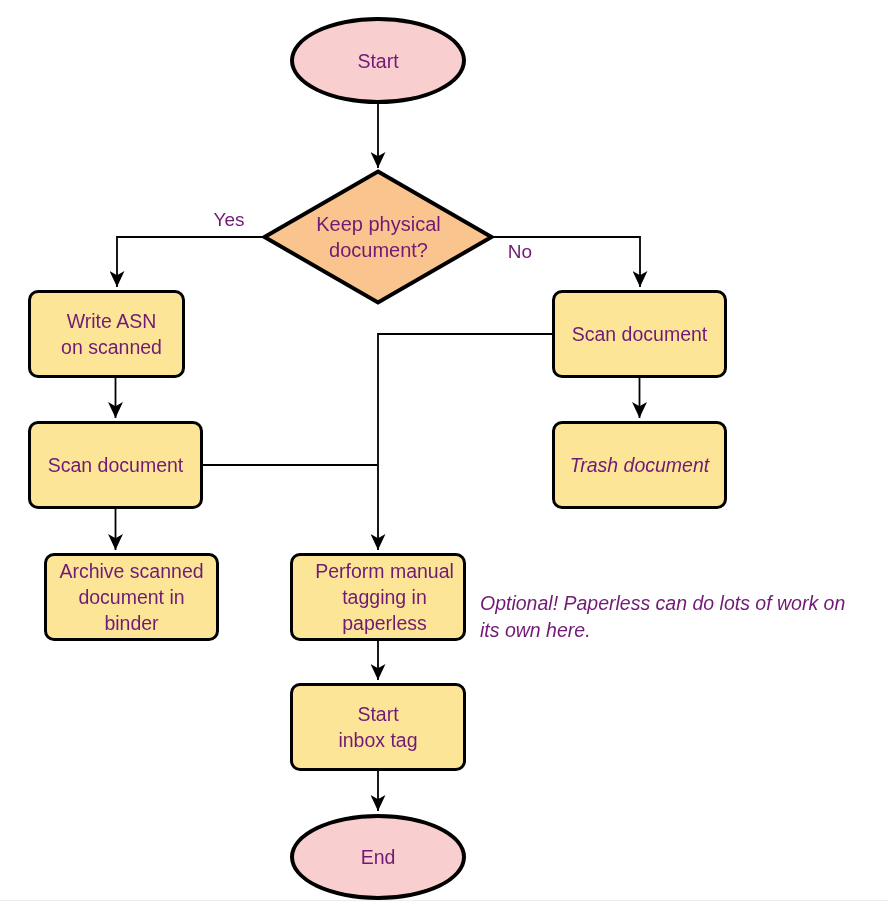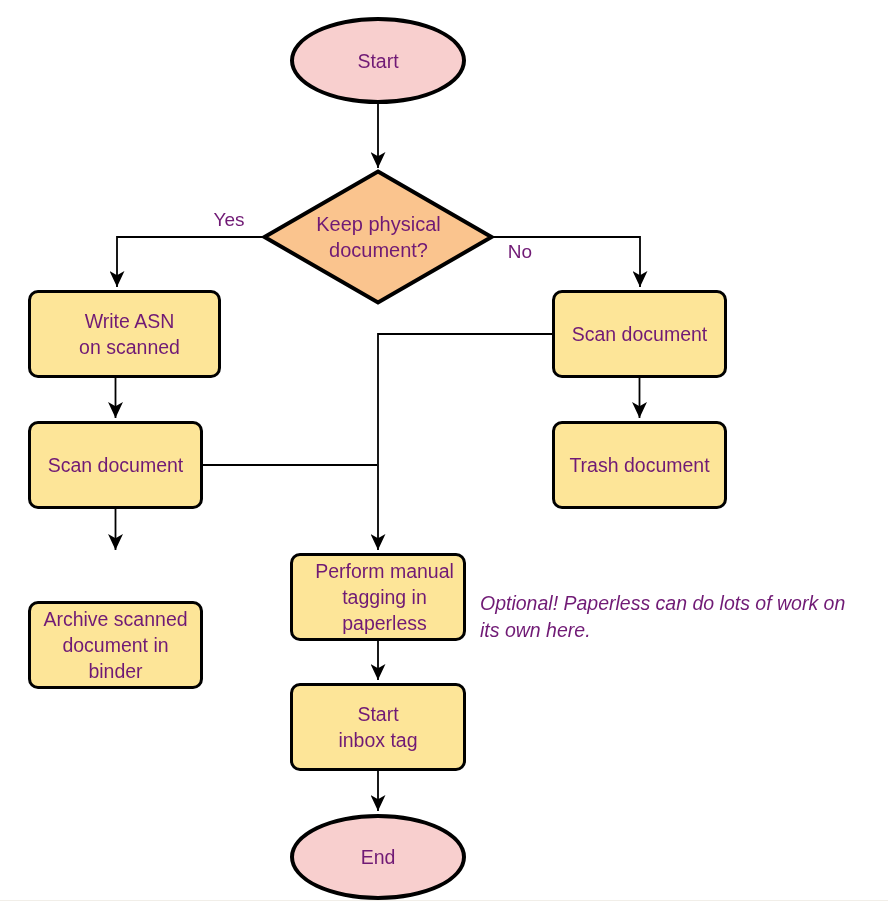--- a/index.html
+++ b/index.html
@@ -109,40 +109,40 @@
 
   <div class="node terminal" style="left: 290px; top: 17px; width: 176px; height: 87px; background-color: rgb(248, 207, 206);">
     <div>Start</div>
   </div>
 
   <div class="shape-text" style="left:265px; top:211px; width:227px; height:52px;">
     <div>Keep physical</div>
     <div>document?</div>
   </div>
 
-  <div class="node process" style="left: 28px; top: 290px; width: 193px; height: 88px; background-color: rgb(253, 229, 152); padding-left: 10px;">
+  <div class="node process" style="left: 28px; top: 290px; width: 157px; height: 88px; background-color: rgb(253, 229, 152); padding-left: 10px;">
     <div>Write ASN</div>
     <div>on scanned</div>
   </div>
 
   <div class="node process" style="left: 28px; top: 421px; width: 175px; height: 88px; background-color: rgb(253, 229, 152);">
     <div>Scan document</div>
   </div>
 
-  <div class="node process" style="left: 28px; top: 553px; width: 175px; height: 88px; background-color: rgb(253, 229, 152); margin-top: 48px;">
+  <div class="node process" style="left: 44px; top: 553px; width: 175px; height: 88px; background-color: rgb(253, 229, 152);">
     <div>Archive scanned</div>
     <div>document in</div>
     <div>binder</div>
   </div>
 
   <div class="node process" style="left: 552px; top: 290px; width: 175px; height: 88px; background-color: rgb(253, 229, 152);">
     <div>Scan document</div>
   </div>
 
-  <div class="node process" style="left: 552px; top: 421px; width: 175px; height: 88px; background-color: rgb(253, 229, 152);">
+  <div class="node process" style="left: 552px; top: 421px; width: 175px; height: 88px; background-color: rgb(253, 229, 152); font-style: italic;">
     <div>Trash document</div>
   </div>
 
   <div class="node process" style="left: 290px; top: 553px; width: 176px; height: 88px; background-color: rgb(253, 229, 152); padding-left: 13px;">
     <div>Perform manual</div>
     <div>tagging in</div>
     <div>paperless</div>
   </div>
 
   <div class="node process" style="left: 290px; top: 683px; width: 176px; height: 88px; background-color: rgb(253, 229, 152);">

